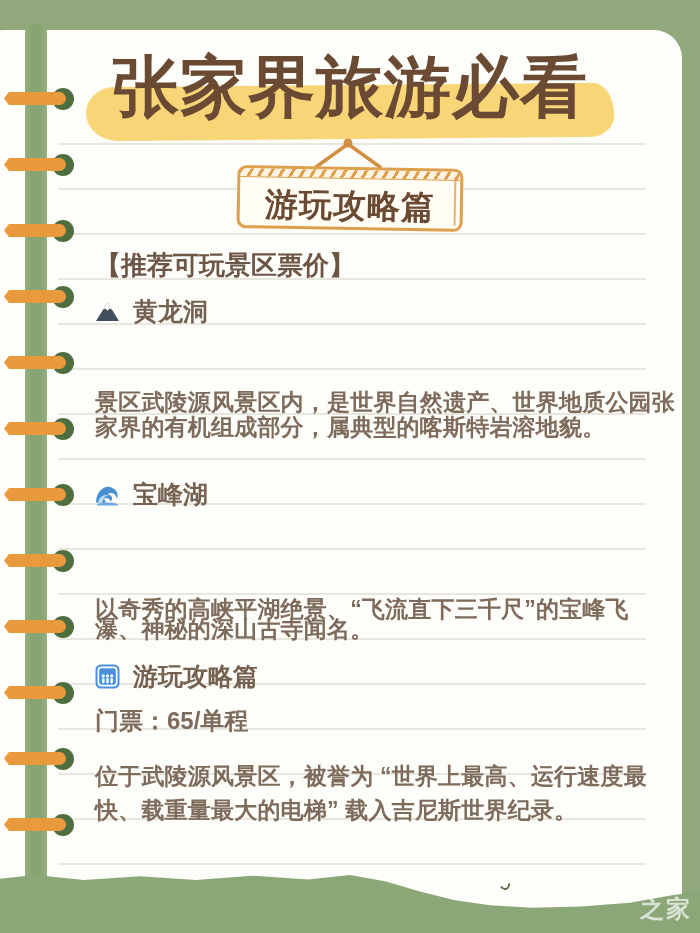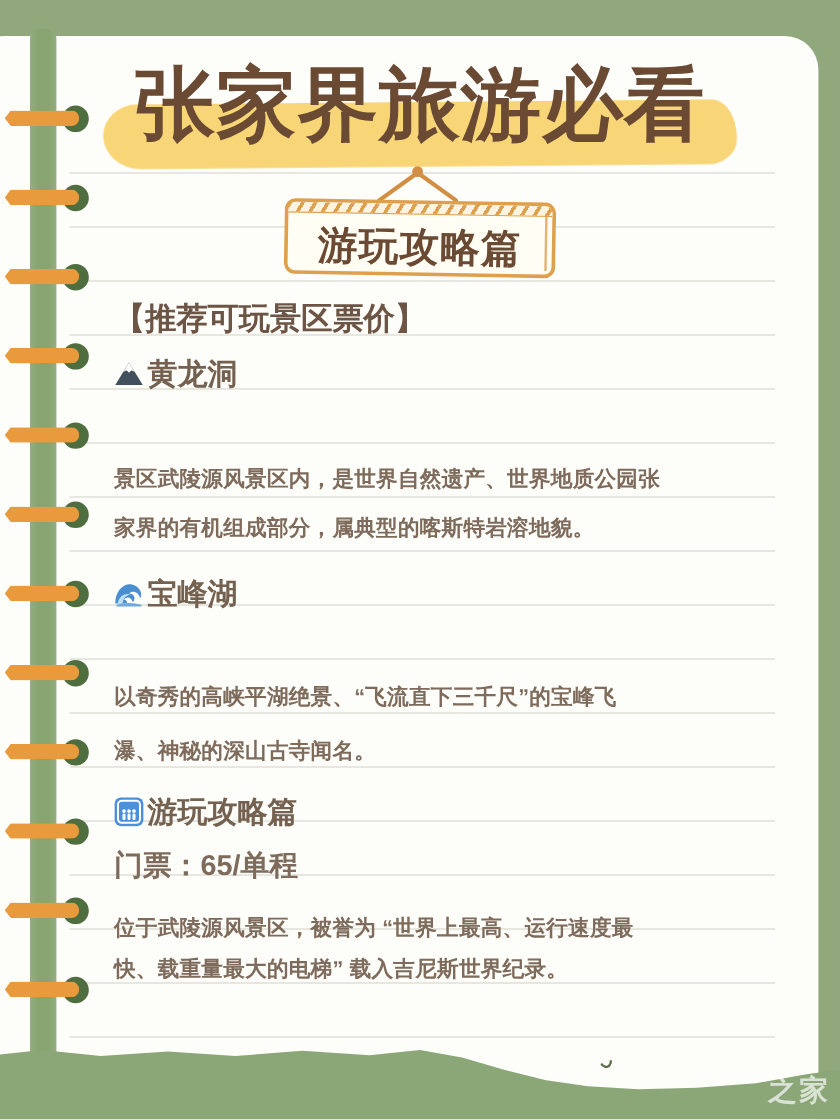--- a/index.html
+++ b/index.html
@@ -51,23 +51,23 @@
   .banner .hatch{position:absolute;top:0;left:0;right:0;height:9px;
     background:repeating-linear-gradient(120deg,var(--banner-orange) 0 3px,#fdf3e0 3px 9px);
     border-bottom:1px solid var(--banner-orange);}
   .banner .side{position:absolute;top:6px;bottom:3px;right:4px;width:2px;background:var(--banner-orange);opacity:.8;}
   .banner .label{position:absolute;top:14px;left:0;width:100%;text-align:center;
     font-size:33px;font-weight:900;color:var(--title-brown);letter-spacing:1px;}
 
   
   .row{position:absolute;left:95px;white-space:nowrap;font-weight:bold;color:var(--body-brown);}
   .section-header{font-size:26px;color:var(--header-brown);}
-  .attr-name{font-size:25px;color:#75614f;display:flex;align-items:center;gap:3px;}
+  .attr-name{font-size:25px;color:#75614f;display:flex;align-items:center;gap:13px;}
   .ticket{font-size:24px;}
-  .desc{font-size:18px;letter-spacing:.2px;}
+  .desc{font-size:23px;letter-spacing:.2px;}
   .icon{width:25px;height:25px;display:inline-block;flex:0 0 auto;}
 
   
   .bottom-band{position:absolute;left:0;right:0;top:870px;height:63px;background:#8ba677;
     clip-path:polygon(0 14%,5% 8%,12% 16%,20% 10%,28% 16%,36% 9%,44% 15%,50% 8%,55% 18%,60% 34%,65% 48%,70% 56%,76% 60%,83% 58%,90% 52%,96% 40%,100% 34%,100% 100%,0 100%);}
   .curl{position:absolute;left:500px;top:880px;width:10px;height:10px;border:2.5px solid #5c6f49;
     border-radius:50%;border-top-color:transparent;border-left-color:transparent;transform:rotate(25deg);}
   .watermark{position:absolute;right:8px;bottom:8px;font-size:24px;font-weight:bold;
     color:rgba(255,255,255,.68);letter-spacing:2px;}
 </style>
@@ -148,31 +148,31 @@
   <div class="row section-header" style="top:248px">【推荐可玩景区票价】</div>
 
   <div class="row attr-name" style="top:295px">
     <svg class="icon" viewBox="0 0 24 24">
       <path d="M12 3 L23 21 H1 Z" fill="#41505c"></path>
       <path d="M12 3 L16.5 10.5 L14 9.2 L12 11.2 L10 9.2 L7.5 10.5 Z" fill="#ffffff"></path>
     </svg>
     <span>黄龙洞</span>
   </div>
   <div class="row desc" style="top:387px">景区武陵源风景区内，是世界自然遗产、世界地质公园张</div>
-  <div class="row desc" style="top:428px">家界的有机组成部分，属典型的喀斯特岩溶地貌。</div>
+  <div class="row desc" style="top:412px">家界的有机组成部分，属典型的喀斯特岩溶地貌。</div>
 
   <div class="row attr-name" style="top:478px">
     <svg class="icon" viewBox="0 0 24 24">
       <path d="M1 20 C1 9 9 3 15 5 C21 7 23 12 21 16 C20 11 15 9 12 12 C16 12 18 16 15 19 C14 15 10 14 8 17 C10 17 11 19 10 20 Z" fill="#4a8fd0"></path>
       <path d="M3 20 C4 14 9 11 13 13 C10 13 7 16 7 20 Z" fill="#bfe0f2"></path>
       <path d="M2 21 Q12 18.5 22 21 L22 22.5 L2 22.5 Z" fill="#6fa9dc"></path>
     </svg>
     <span>宝峰湖</span>
   </div>
-  <div class="row desc" style="top:569px">以奇秀的高峡平湖绝景、“飞流直下三千尺”的宝峰飞</div>
+  <div class="row desc" style="top:594px">以奇秀的高峡平湖绝景、“飞流直下三千尺”的宝峰飞</div>
   <div class="row desc" style="top:614px">瀑、神秘的深山古寺闻名。</div>
 
   <div class="row attr-name" style="top:660px">
     <svg class="icon" viewBox="0 0 24 24">
       <rect x="0.5" y="0.5" width="23" height="23" rx="5" fill="#4a90dd"></rect>
       <rect x="3.2" y="3.2" width="17.6" height="17.6" rx="3" fill="none" stroke="#ffffff" stroke-width="1.6"></rect>
       <g fill="#ffffff">
         <circle cx="8" cy="11.4" r="1.5"></circle>
           <rect x="6.8" y="13.4" width="2.4" height="5.2" rx="1"></rect>
         <circle cx="12" cy="11.4" r="1.5"></circle>

